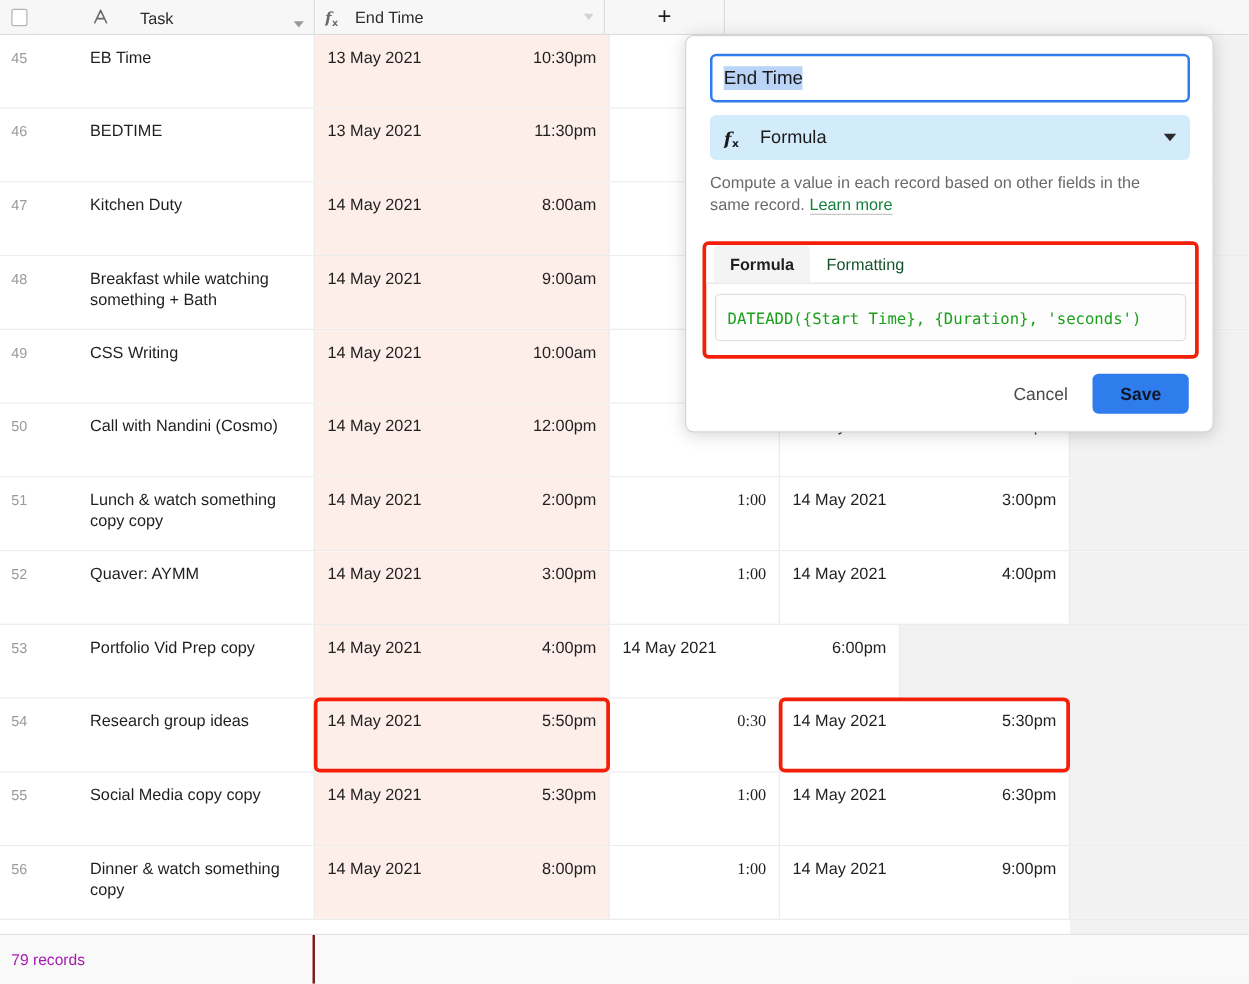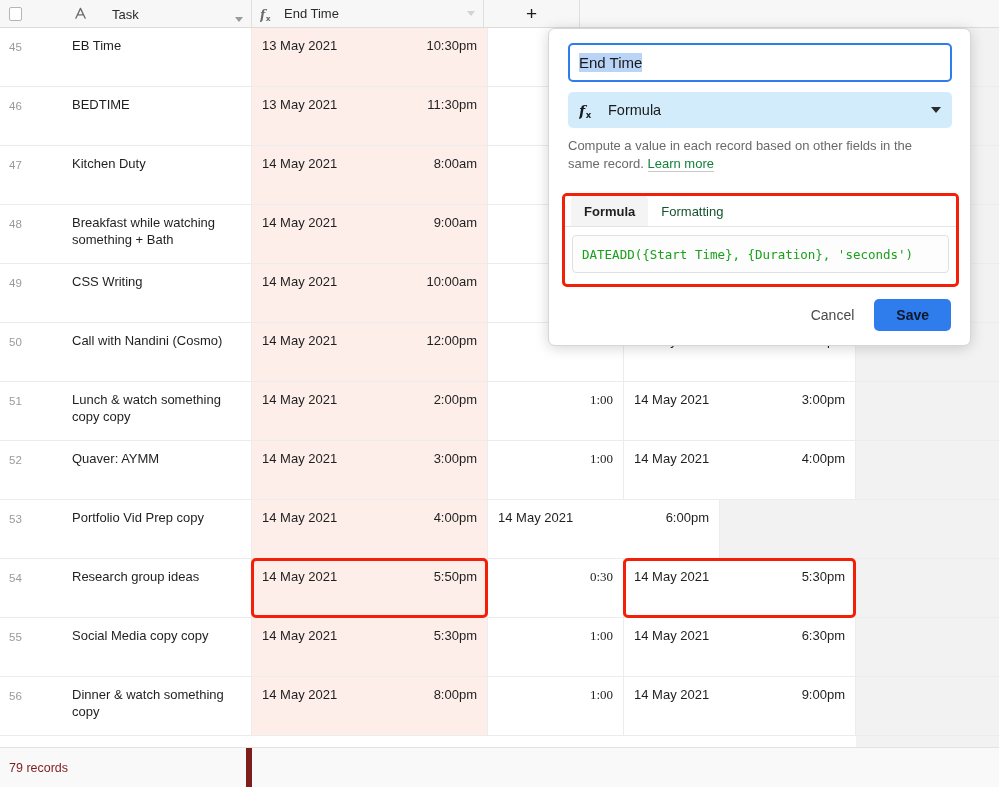--- a/index.html
+++ b/index.html
@@ -120,21 +120,21 @@
 
   
   .footer {
     position: absolute; left: 0; bottom: 0;
     width: 999px; height: 40px;
     background: #f9f9f9;
     border-top: 1px solid #e3e3e3;
     display: flex; align-items: center;
   }
   .footer .fspace1 { width: 252px; height: 100%; display:flex; align-items:center; padding-left: 9px;
-                     font-size: 12.5px; color: #7f1d1d; border-right: 6px solid #7f1d1d; }
+                     font-size: 12.5px; color: #a21caf; border-right: 2px solid #7f1d1d; }
   .footer .fspace2 { flex: 1; height: 100%; }
 
   
   .popup {
     position: absolute;
     left: 548px; top: 28px;
     width: 423px; height: 318px;
     background: #ffffff;
     border: 1px solid #d6d6d6;
     border-radius: 7px;

